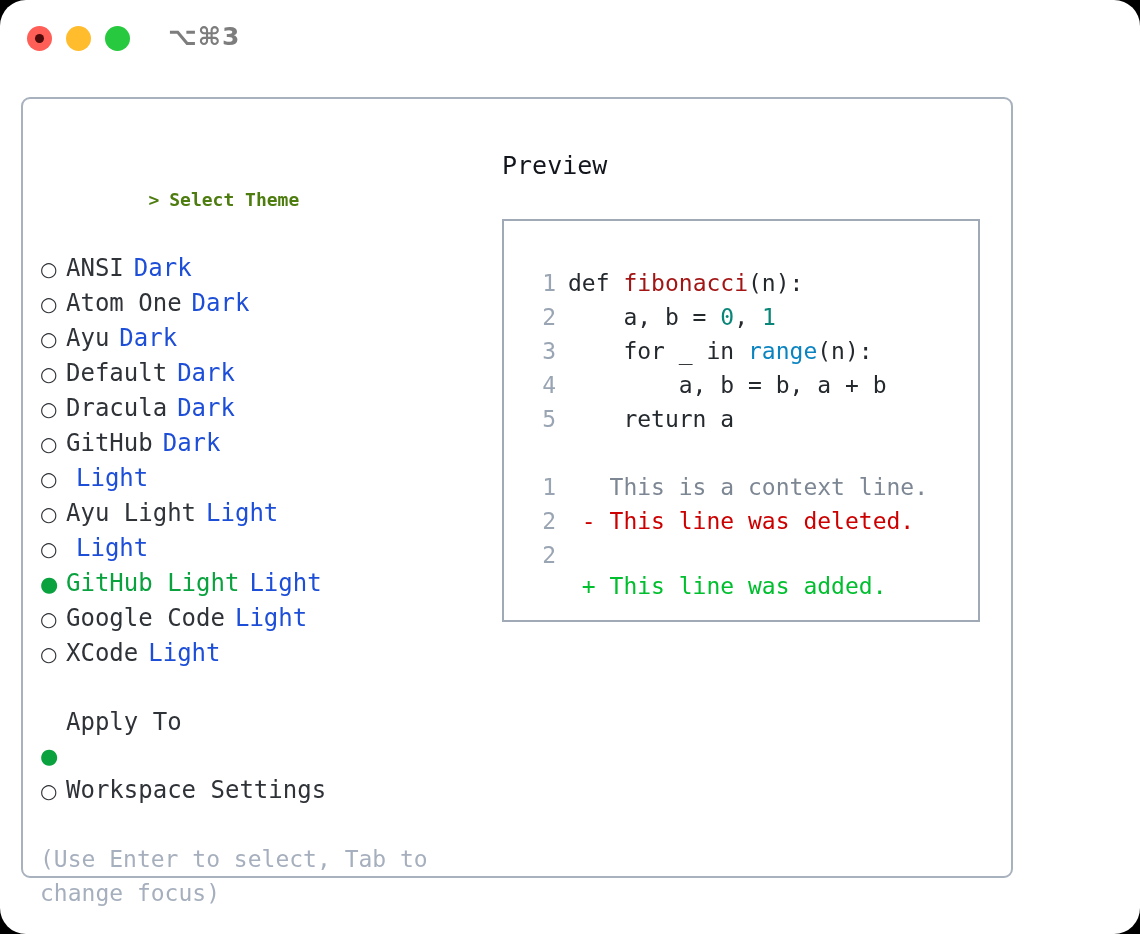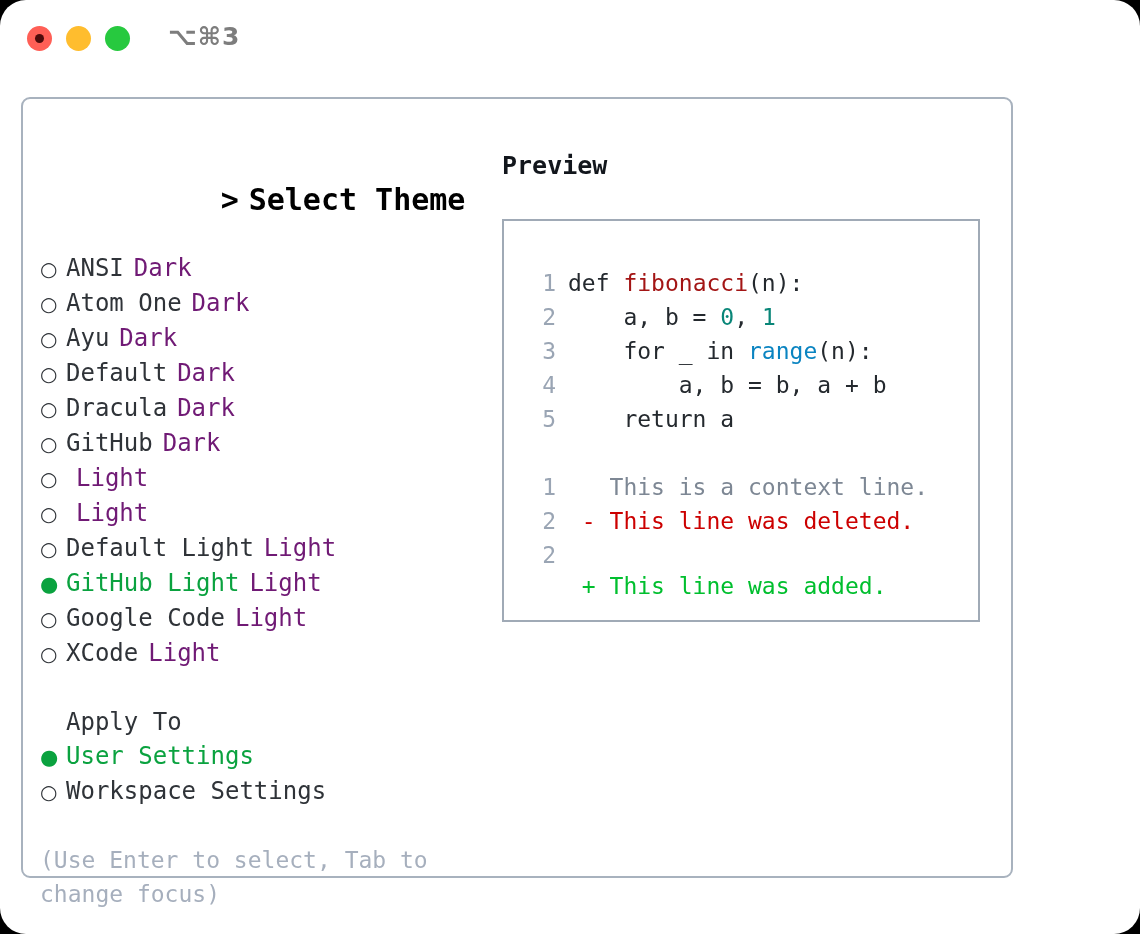--- a/index.html
+++ b/index.html
@@ -94,23 +94,23 @@
 
   
   .left-col {
     position: absolute;
     left: 17px;
     top: 50px;
     width: 440px;
   }
 
   .heading {
-    font-size: 30px;
+    font-size: 18px;
     font-weight: bold;
-    color: #000000;
+    color: #4d7c0f;
     line-height: 34px;
     white-space: pre;
   }
   .heading .caret { margin-right: 10px; }
 
   .opt-row {
     display: flex;
     align-items: baseline;
     line-height: 34px;
     font-size: 24px;
@@ -124,21 +124,21 @@
     font-size: 20px;
     color: #2f3338;
     font-family: "DejaVu Sans", "Liberation Sans", sans-serif;
   }
   .bullet.on {
     color: #0aa23f;
     font-size: 21px;
   }
   .opt-name { color: #2f3338; }
   .opt-row.selected .opt-name { color: #0aa23f; }
-  .opt-suffix { color: #701a75; margin-left: 10px; }
+  .opt-suffix { color: #1d4ed8; margin-left: 10px; }
 
   .subheading {
     font-size: 24px;
     color: #2f3338;
     line-height: 34px;
     padding-left: 26px;
     white-space: pre;
   }
 
   .spacer-sm { height: 34px; }
@@ -154,21 +154,21 @@
 
   
   .right-col {
     position: absolute;
     left: 479px;
     top: 50px;
     width: 490px;
   }
   .preview-heading {
     font-size: 25px;
-    font-weight: bold;
+    font-weight: normal;
     color: #12161c;
     line-height: 34px;
     white-space: pre;
   }
   .preview-box {
     margin-top: 36px;
     width: 478px;
     height: 403px;
     border: 2px solid #a0aab6;
     box-sizing: border-box;
@@ -221,33 +221,33 @@
         </div>
 
         <div id="theme-list">
             <div class="opt-row"><span class="bullet">○</span><span class="opt-name">ANSI</span><span class="opt-suffix">Dark</span></div>
             <div class="opt-row"><span class="bullet">○</span><span class="opt-name">Atom One</span><span class="opt-suffix">Dark</span></div>
             <div class="opt-row"><span class="bullet">○</span><span class="opt-name">Ayu</span><span class="opt-suffix">Dark</span></div>
             <div class="opt-row"><span class="bullet">○</span><span class="opt-name">Default</span><span class="opt-suffix">Dark</span></div>
             <div class="opt-row"><span class="bullet">○</span><span class="opt-name">Dracula</span><span class="opt-suffix">Dark</span></div>
             <div class="opt-row"><span class="bullet">○</span><span class="opt-name">GitHub</span><span class="opt-suffix">Dark</span></div>
             <div class="opt-row"><span class="bullet">○</span><span class="opt-suffix">Light</span></div>
+            <div class="opt-row"><span class="bullet">○</span><span class="opt-name">Ayu Light</span><span class="opt-suffix">Light</span></div>
             <div class="opt-row"><span class="bullet">○</span><span class="opt-suffix">Light</span></div>
-            <div class="opt-row"><span class="bullet">○</span><span class="opt-name">Default Light</span><span class="opt-suffix">Light</span></div>
             <div class="opt-row selected"><span class="bullet on">●</span><span class="opt-name">GitHub Light</span><span class="opt-suffix">Light</span></div>
             <div class="opt-row"><span class="bullet">○</span><span class="opt-name">Google Code</span><span class="opt-suffix">Light</span></div>
             <div class="opt-row"><span class="bullet">○</span><span class="opt-name">XCode</span><span class="opt-suffix">Light</span></div>
           </div>
 
         <div class="spacer-sm"></div>
 
         <div class="subheading">Apply To</div>
 
         <div id="apply-list">
-            <div class="opt-row selected"><span class="bullet on">●</span><span class="opt-name">User Settings</span></div>
+            <div class="opt-row selected"><span class="bullet on">●</span></div>
             <div class="opt-row"><span class="bullet">○</span><span class="opt-name">Workspace Settings</span></div>
           </div>
 
         <div class="hint">(Use Enter to select, Tab to change focus)</div>
       </div>
 
       <div class="right-col">
         <div class="preview-heading">Preview</div>
 
         <div class="preview-box">

